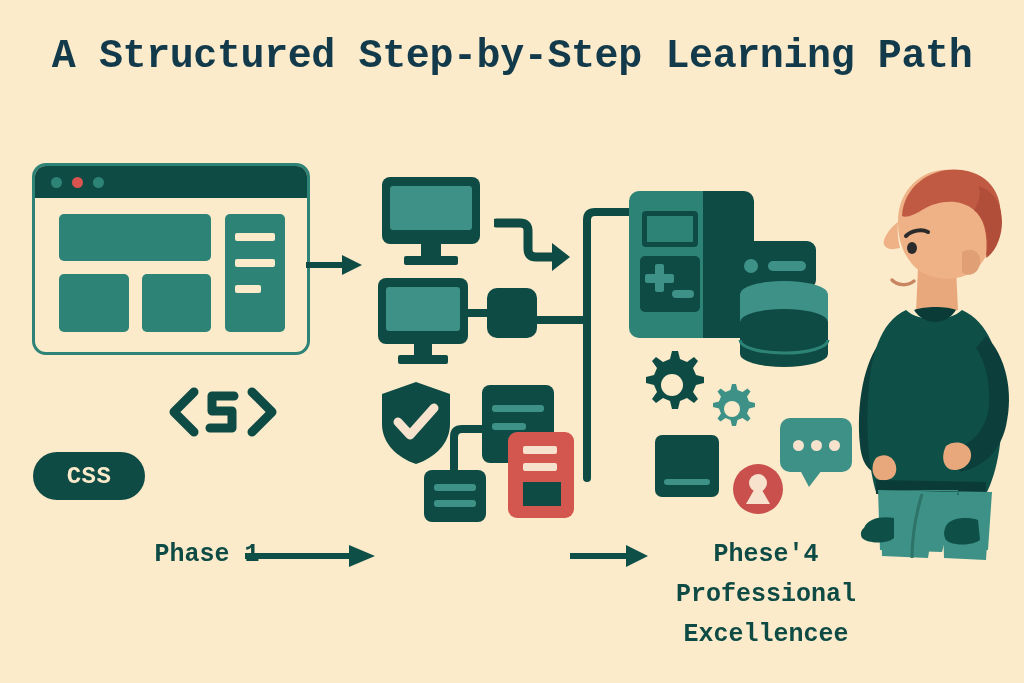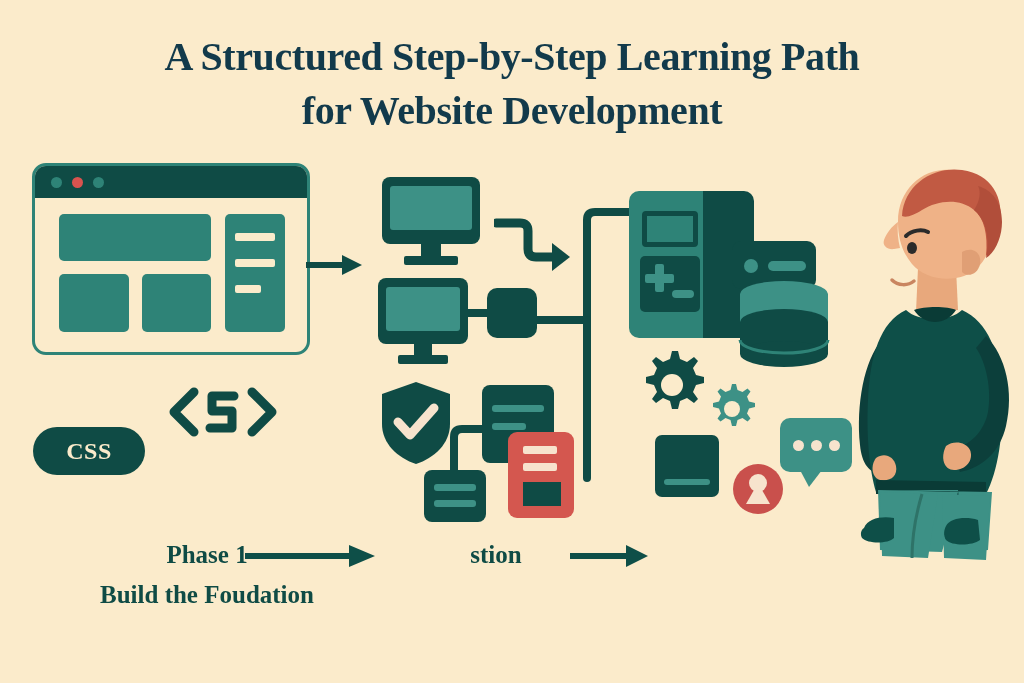--- a/index.html
+++ b/index.html
@@ -7,21 +7,21 @@
     margin: 0;
     padding: 0;
     background: #ffffff;
   }
   #canvas {
     position: relative;
     width: 1024px;
     height: 683px;
     background: #FBEBCB;
     overflow: hidden;
-    font-family: Liberation Serif, serif;
+    font-family: Liberation Mono, monospace;
   }
 
   
   #title-block {
     position: absolute;
     left: 0;
     top: 30px;
     width: 1024px;
     text-align: center;
     color: #123A4B;
@@ -96,21 +96,21 @@
     display: flex; align-items: center; justify-content: center;
     border-radius: 24px;
     font-weight: bold;
     letter-spacing: 0.5px;
   }
   #badge-html {
     left: 33px; top: 390px; width: 112px; height: 46px;
     background: #3D9186; color: #0F4B45; font-size: 24px;
   }
   #badge-css {
-    left: 33px; top: 427px; width: 112px; height: 48px;
+    left: 33px; top: 452px; width: 112px; height: 48px;
     background: #0F4B45; color: #FBEBCB; font-size: 24px;
   }
   #badge-db {
     left: 180px; top: 455px; width: 82px; height: 44px;
     background: #3D9186; color: #0F4B45; font-size: 22px;
   }
   #code-symbol {
     position: absolute; left: 168px; top: 386px;
     width: 110px; height: 52px;
   }
@@ -337,21 +337,20 @@
   #bottom-arrow-1 { left: 245px; top: 542px; width: 132px; }
   #bottom-arrow-2 { left: 570px; top: 542px; width: 80px; }
 </style>
 </head>
 <body>
 
 <div id="canvas">
 
   <div id="title-block">
     <span class="tline">A Structured Step-by-Step Learning Path</span>
-    <span class="tline">for Website Development</span>
   </div>
 
   <div id="browser-mockup">
     <div id="browser-titlebar">
       <span class="browser-dot" id="browser-dot-1"></span>
       <span class="browser-dot" id="browser-dot-2"></span>
       <span class="browser-dot" id="browser-dot-3"></span>
     </div>
     <div id="browser-hero"></div>
     <div id="browser-card-1"></div>
@@ -512,29 +511,32 @@
     <path d="M96 334 L144 336 L140 400 L98 398 Z" fill="#3D9186"></path>
 
     <path d="M76 334 C70 354 66 376 66 398" stroke="#2E7368" stroke-width="3" fill="none"></path>
 
     <path d="M18 368 C22 358 36 356 48 358 L48 378 C42 384 22 384 16 378 C14 374 15 370 18 368 Z" fill="#0E4F48"></path>
     <path d="M100 366 C104 358 120 356 132 360 L134 380 C126 386 106 386 100 380 C97 375 98 370 100 366 Z" fill="#0E4F48"></path>
   </svg>
 
   <div class="phase-block" id="phase-1-block">
     <span class="phase-title">Phase 1</span>
-    <span class="phase-sub">Build the Foudation</span>
   </div>
 
   <svg class="bottom-arrow" id="bottom-arrow-1" viewBox="0 0 132 28">
     <path d="M0 11 H104 V3 L130 14 L104 25 V17 H0 Z" fill="#0E4F48"></path>
   </svg>
 
   <div class="phase-block" id="phase-3-block">
-    <span class="phase-sub">stion</span>
   </div>
 
   <svg class="bottom-arrow" id="bottom-arrow-2" viewBox="0 0 80 28">
     <path d="M0 11 H56 V3 L78 14 L56 25 V17 H0 Z" fill="#0E4F48"></path>
   </svg>
 
+  <div class="phase-block" id="phase-4-block">
+    <span class="phase-title">Phese'4</span>
+    <span class="phase-sub">Professional</span>
+    <span class="phase-sub">Excellencee</span>
+  </div>
 
 </div>
 
 </body></html>

